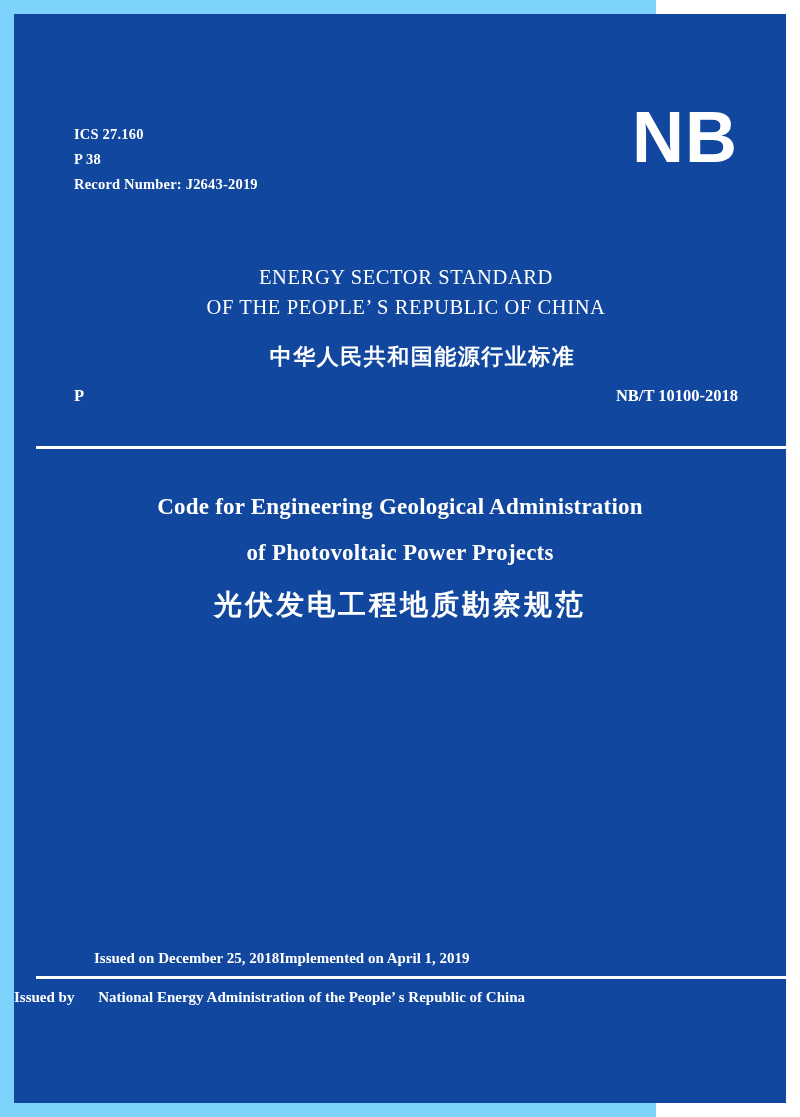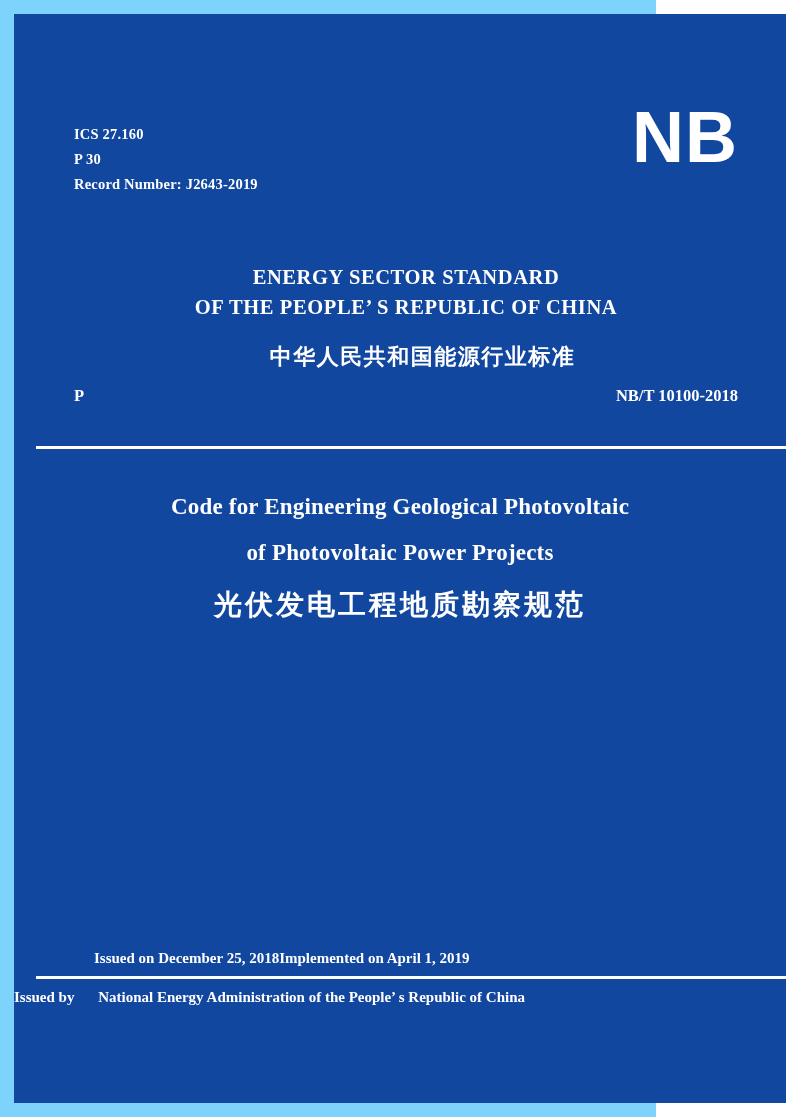--- a/index.html
+++ b/index.html
@@ -51,21 +51,21 @@
     line-height: 82px;
   }
   
   .std-title {
     position: absolute;
     left: 0;
     right: 0;
     top: 248px;
     text-align: center;
     color: #ffffff;
-    font-weight: bold;
+    font-weight: normal;
     font-size: 20.5px;
     line-height: 30px;
     letter-spacing: 0.6px;
     margin-left: 12px;
   }
   .std-title-cn {
     position: absolute;
     left: 0;
     right: 0;
     top: 328px;
@@ -148,42 +148,42 @@
   }
 </style>
 </head>
 <body>
 
 <div class="page">
   <div class="cover">
 
     <div class="ics-block">
       <div>ICS 27.160</div>
-      <div>P 30</div>
+      <div>P 38</div>
       <div>Record Number: J2643-2019</div>
     </div>
 
     <div class="nb-logo">NB</div>
 
     <div class="std-title">
       <div>ENERGY SECTOR STANDARD</div>
       <div>OF THE PEOPLE’ S REPUBLIC OF CHINA</div>
     </div>
 
     <div class="std-title-cn">中华人民共和国能源行业标准</div>
 
     <div class="code-row">
       <span>P</span>
       <span>NB/T 10100-2018</span>
     </div>
 
     <div class="rule rule-top"></div>
 
     <div class="doc-title">
-      <div>Code for Engineering Geological Photovoltaic</div>
+      <div>Code for Engineering Geological Administration</div>
       <div>of Photovoltaic Power Projects</div>
     </div>
 
     <div class="doc-title-cn">光伏发电工程地质勘察规范</div>
 
     <div class="rule rule-bottom"></div>
 
     <div class="dates-row">
       <span>Issued on December 25, 2018</span>
       <span>Implemented on  April 1, 2019</span>

